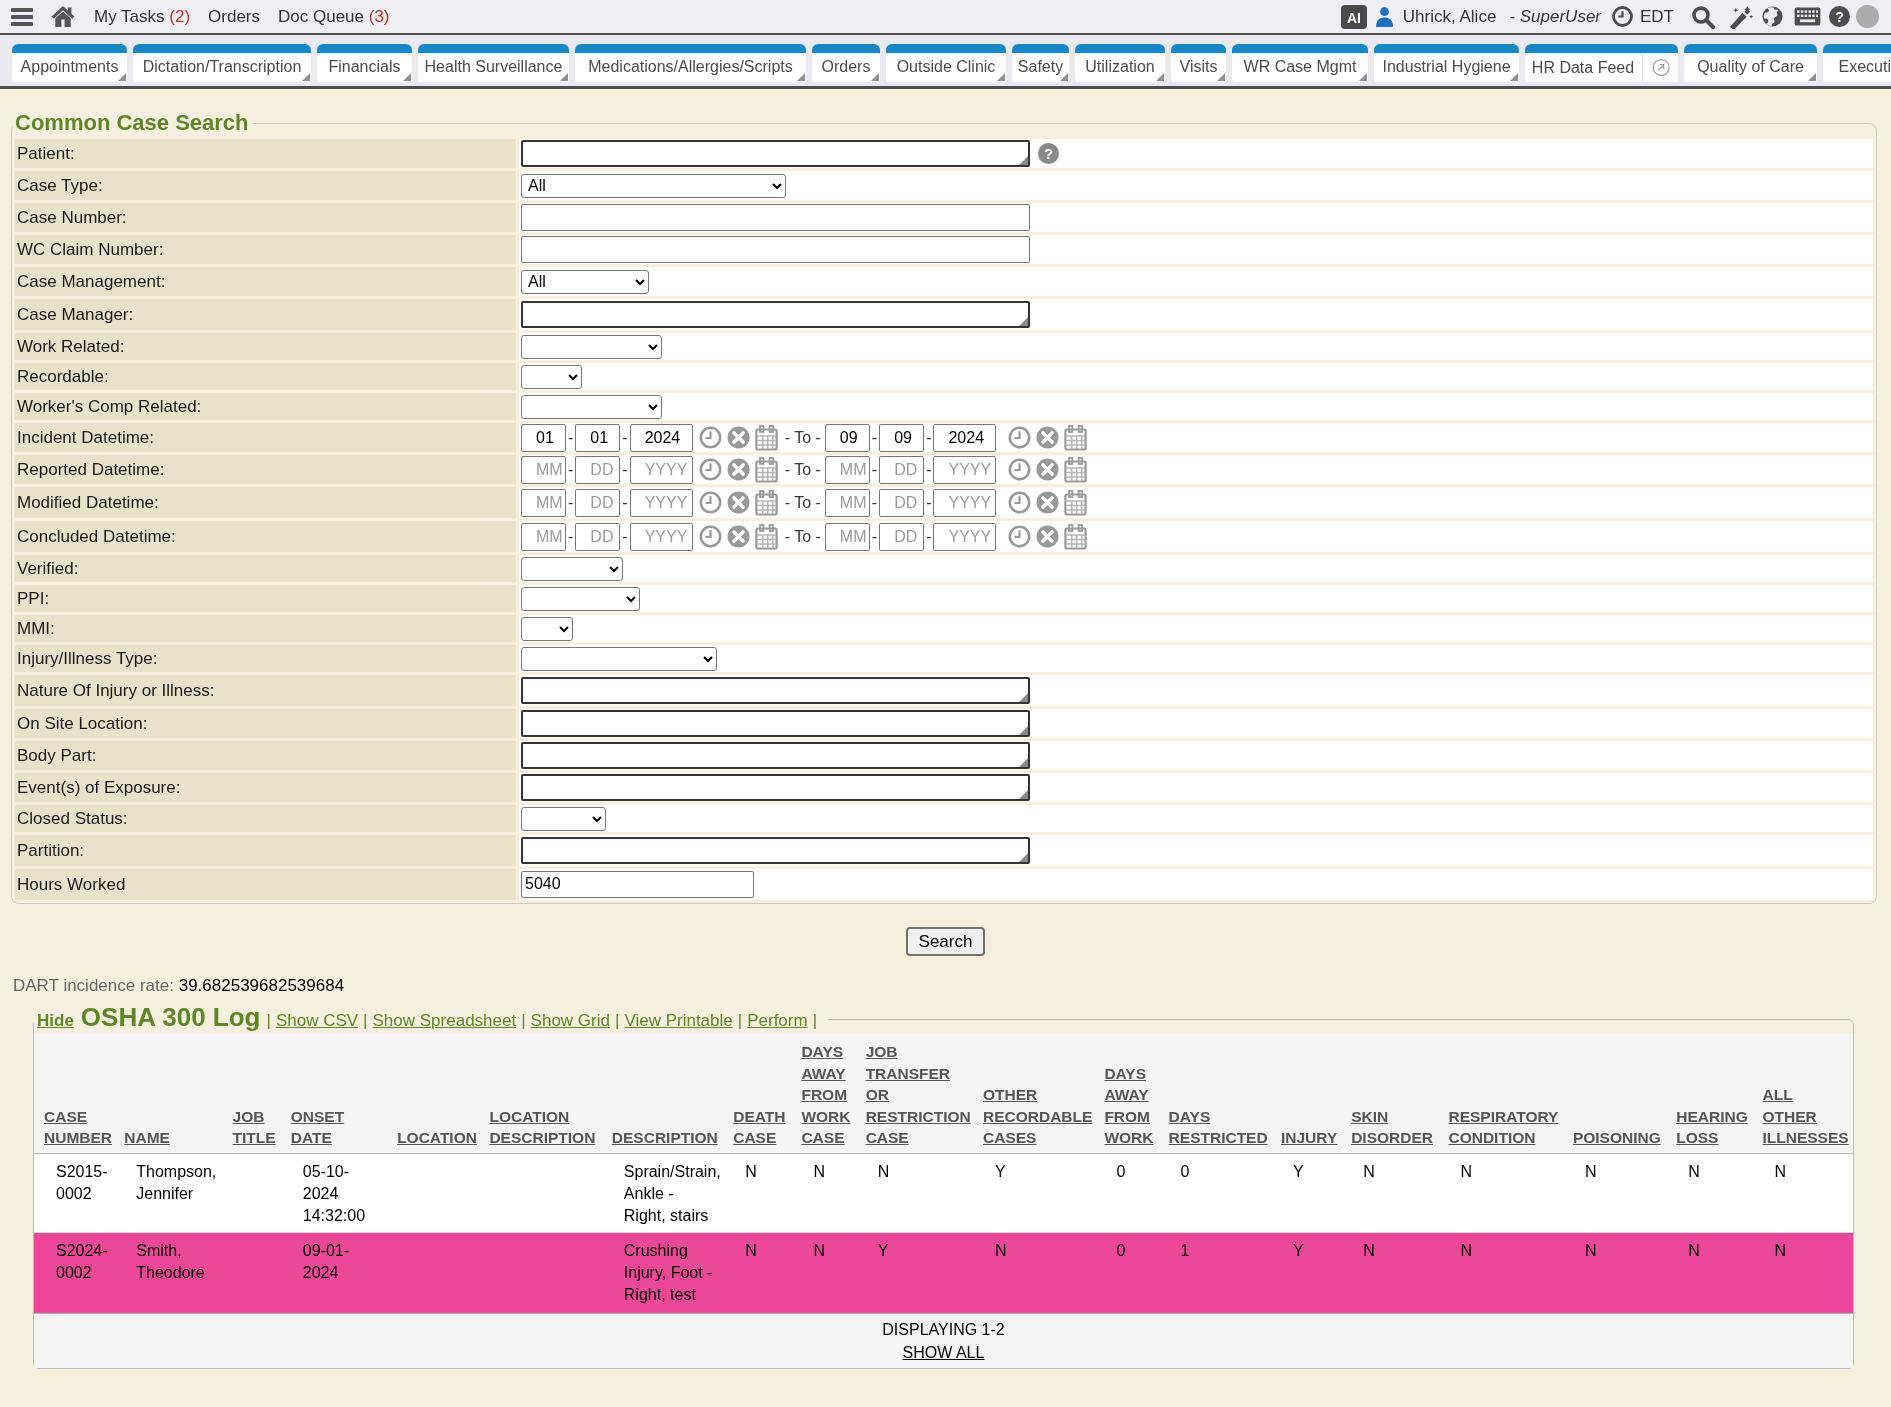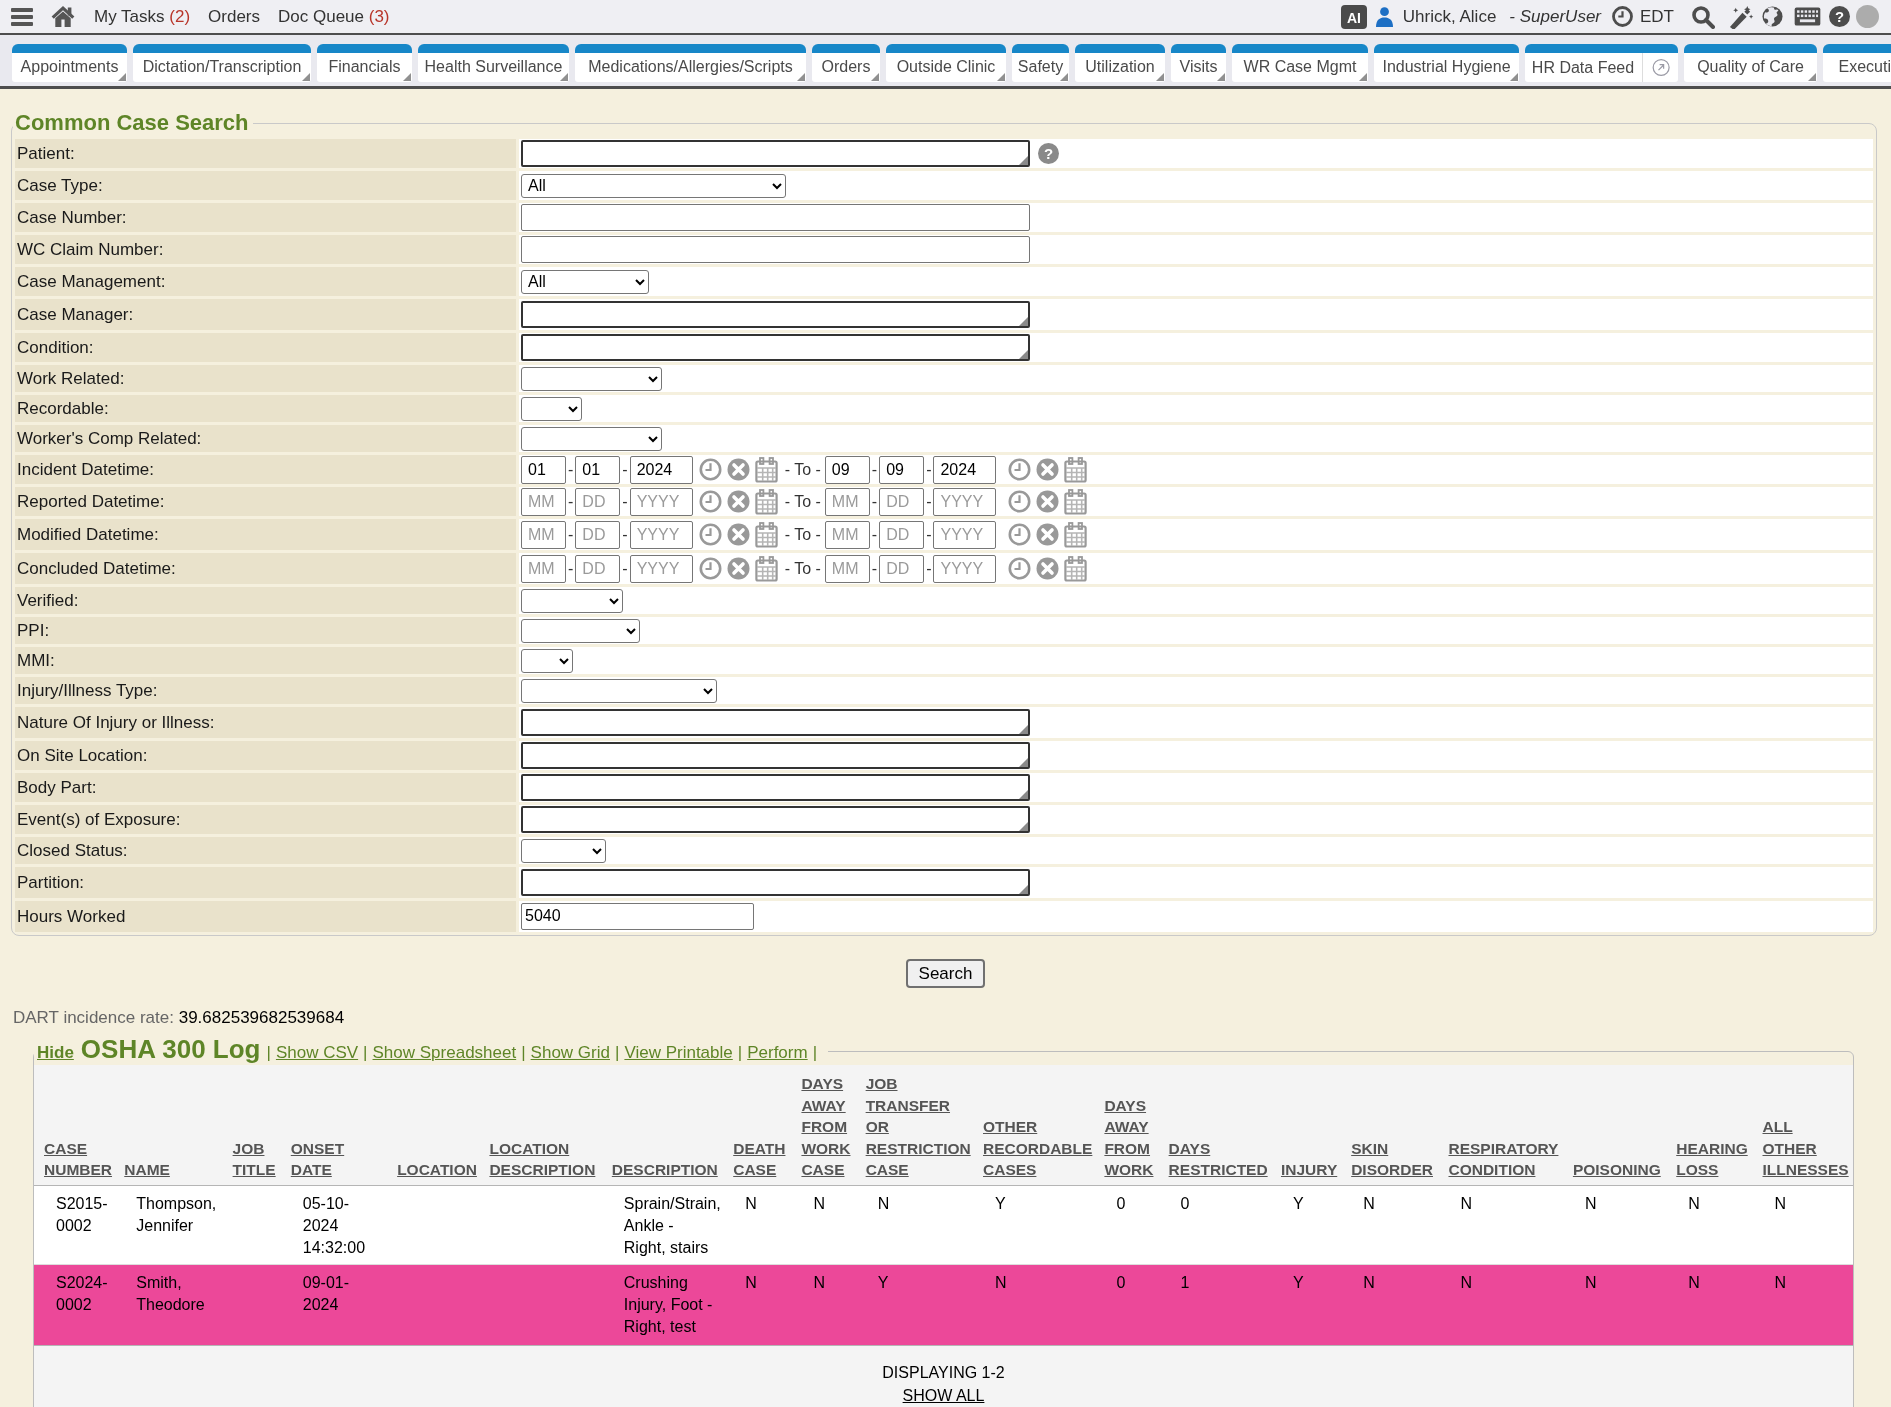--- a/index.html
+++ b/index.html
@@ -65,21 +65,21 @@
 select.sel {
   vertical-align:middle; height:24px; font-size:16px;
   font-family:"Liberation Sans", sans-serif;
   border:1px solid #767676; border-radius:3px; background:#fff; color:#000;
   padding-left:2px;
 }
 
 .dt { display:flex; align-items:center; }
 .dt input {
   height:28px; border:1px solid #767676; border-radius:2px; background:#fff;
-  font-size:16px; font-family:"Liberation Sans", sans-serif; padding:0 0 0 6px; margin:0; color:#000;
+  font-size:16px; font-family:"Liberation Sans", sans-serif; padding:0 0 0 14px; margin:0; color:#000;
 }
 .dt input::placeholder { color:#9a9a9a; opacity:1; }
 .dt .mm { width:45px; }
 .dt .yy { width:63px; }
 .dt .hy { margin:0 2px; color:#333; }
 .dt .to { margin:0 4px 0 7px; color:#333; }
 .dt svg { margin-left:5px; }
 .dt .ic2 { margin-left:12px; }
 .dt .ic1 { margin-left:6px; }
 
@@ -110,21 +110,21 @@
   background:#F4F4F4; vertical-align:bottom; text-align:left; font-weight:bold;
   font-size:15.5px; color:#555; padding:8px 4px 4px 10px; line-height:21.5px;
   border-bottom:1px solid #b5b5b5;
 }
 table.log th span { text-decoration:underline; }
 table.log td { vertical-align:top; text-align:left; padding:7px 4px 0 22px; line-height:22px; color:#000; }
 tr.r1 { background:#fff; }
 tr.r1 td { border-bottom:1px solid #ddd; padding-bottom:5px; }
 tr.r2 { background:#ec4899; }
 tr.r2 td { border-bottom:1px solid #b5b5b5; padding-bottom:7px; }
-tr.ftr td { background:#F4F4F4; text-align:center; height:50px; vertical-align:middle; line-height:23px; padding:15px; }
+tr.ftr td { background:#F4F4F4; text-align:center; height:50px; vertical-align:middle; line-height:23px; padding:4px; }
 tr.ftr a { color:#000; text-decoration:underline; }
 </style>
 </head>
 <body>
 <div id="topbar">
   <div class="left">
     <svg width="22" height="20" viewBox="0 0 22 20" style="margin:0 0 0 11px">
         <rect x="0" y="1" width="22" height="4" rx="1" fill="#555"></rect>
         <rect x="0" y="8" width="22" height="4" rx="1" fill="#555"></rect>
         <rect x="0" y="15" width="22" height="4" rx="1" fill="#555"></rect>
@@ -226,24 +226,20 @@
     <tr style="height:29px">
           <td class="lbl">WC Claim Number:</td>
           <td class="fld"><span class="ti" style="width:509px"></span></td>
         </tr>
     <tr style="height:29px">
           <td class="lbl">Case Management:</td>
           <td class="fld"><select class="sel" style="width:128px"><option>All</option></select></td>
         </tr>
     <tr style="height:31px">
           <td class="lbl">Case Manager:</td>
-          <td class="fld"><span class="ta"></span></td>
-        </tr>
-    <tr style="height:29px">
-          <td class="lbl">Condition:</td>
           <td class="fld"><span class="ta"></span></td>
         </tr>
     <tr style="height:27px">
           <td class="lbl">Work Related:</td>
           <td class="fld"><select class="sel" style="width:141px"><option></option></select></td>
         </tr>
     <tr style="height:27px">
           <td class="lbl">Recordable:</td>
           <td class="fld"><select class="sel" style="width:61px"><option></option></select></td>
         </tr>

